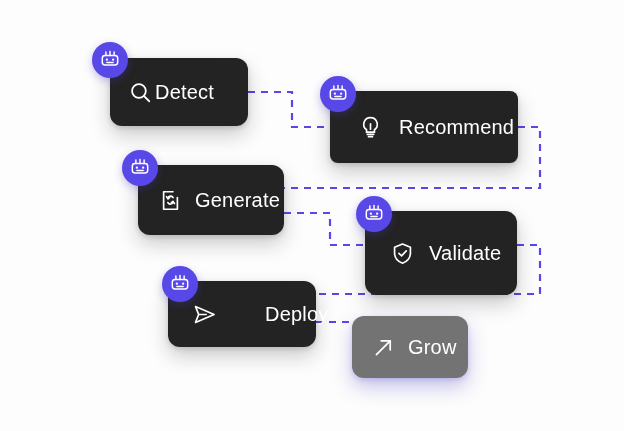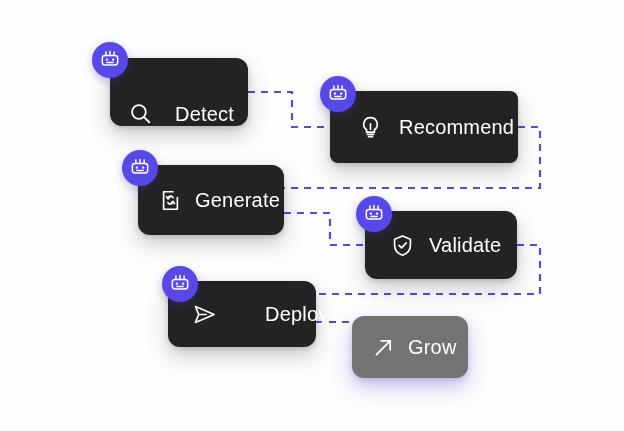--- a/index.html
+++ b/index.html
@@ -52,31 +52,31 @@
     background:#5948e8;
     display:flex;align-items:center;justify-content:center;
     z-index:9;
     box-shadow:0 3px 8px rgba(70,58,190,.32);
   }
 
   
   #card-detect   {left:110px;top:58px; width:138px;height:68px;}
   #card-recommend{left:330px;top:91px; width:188px;height:72px;border-radius:8px;}
   #card-generate {left:138px;top:165px;width:146px;height:70px;gap:12px;}
-  #card-validate {left:365px;top:211px;width:152px;height:68px;}
+  #card-validate {left:365px;top:211px;width:152px;height:84px;}
   #card-deploy   {left:168px;top:281px;width:148px;height:66px;gap:48px;}
   #card-grow     {left:352px;top:316px;width:116px;height:62px;}
 
   #badge-detect   {left:92px; top:42px;}
   #badge-recommend{left:320px;top:76px;}
   #badge-generate {left:122px;top:150px;}
   #badge-validate {left:356px;top:196px;}
   #badge-deploy   {left:162px;top:266px;}
 
-  .pad-detect   {padding-left:18px;gap:22px;align-items:flex-end;}
+  .pad-detect   {padding-left:18px;gap:2px;}
   .pad-recommend{padding-left:28px;gap:16px;}
   .pad-generate {padding-left:20px;gap:14px;}
   .pad-validate {padding-left:25px;gap:14px;}
   .pad-deploy   {padding-left:24px;gap:14px;}
   .pad-grow     {padding-left:20px;gap:13px;}
 </style>
 </head>
 <body>
 
 <div id="stage">

